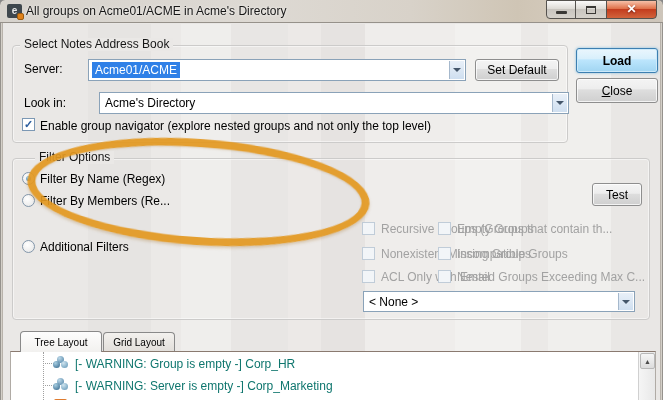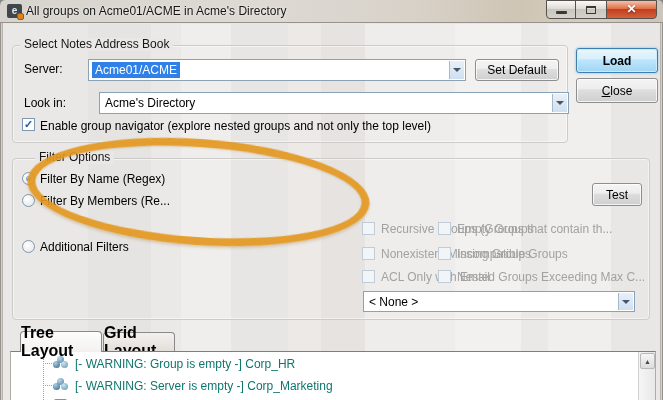--- a/index.html
+++ b/index.html
@@ -66,21 +66,21 @@
   .check{position:absolute;width:13px;height:13px;background:#fff;border:1px solid #7c98b4;
     display:flex;align-items:center;justify-content:center;}
   .check .mk{color:#2c5e9e;font-size:11px;font-weight:bold;line-height:11px;margin-top:-1px;}
   .check.dis{border-color:#c0ccd8;background:#f2f5f8;}
   .radio{position:absolute;width:13px;height:13px;border-radius:50%;
     background:radial-gradient(circle at 40% 35%,#ffffff,#e4e4e4);border:1px solid #8296aa;}
   .radio.on::after{content:"";position:absolute;left:3px;top:3px;width:5px;height:5px;
     border-radius:50%;background:radial-gradient(circle at 35% 30%,#9fd4f5,#2a71b8);}
   
   .tab{position:absolute;border:1px solid #898989;border-bottom:none;border-radius:4px 4px 0 0;
-    font-size:16px;display:flex;align-items:center;justify-content:center;font-weight:bold;}
+    font-size:10px;display:flex;align-items:center;justify-content:center;}
   .tab.active{background:linear-gradient(180deg,#fdfdfd,#f2f1ef);z-index:5;}
   .tab.inactive{background:linear-gradient(180deg,#f3f1ee,#e2dfdb);}
   .treepanel{position:absolute;left:10px;top:351px;width:646px;height:49px;background:#fff;
     border-top:1px solid #8a7a70;border-left:1px solid #b0aba5;border-right:1px solid #b0aba5;
     overflow:hidden;}
   .vline{position:absolute;left:32px;top:0;height:100%;width:0;border-left:1px dotted #a0a0a0;}
   .trow{position:absolute;left:0;width:620px;height:22px;}
   .trow .conn{position:absolute;left:32px;top:9px;width:11px;height:0;border-top:1px dotted #a0a0a0;}
   .trow .txt{position:absolute;left:64px;top:3px;font-size:12px;white-space:nowrap;color:#0f766e;}
   .gicon{position:absolute;left:42px;top:2px;width:16px;height:14px;}

